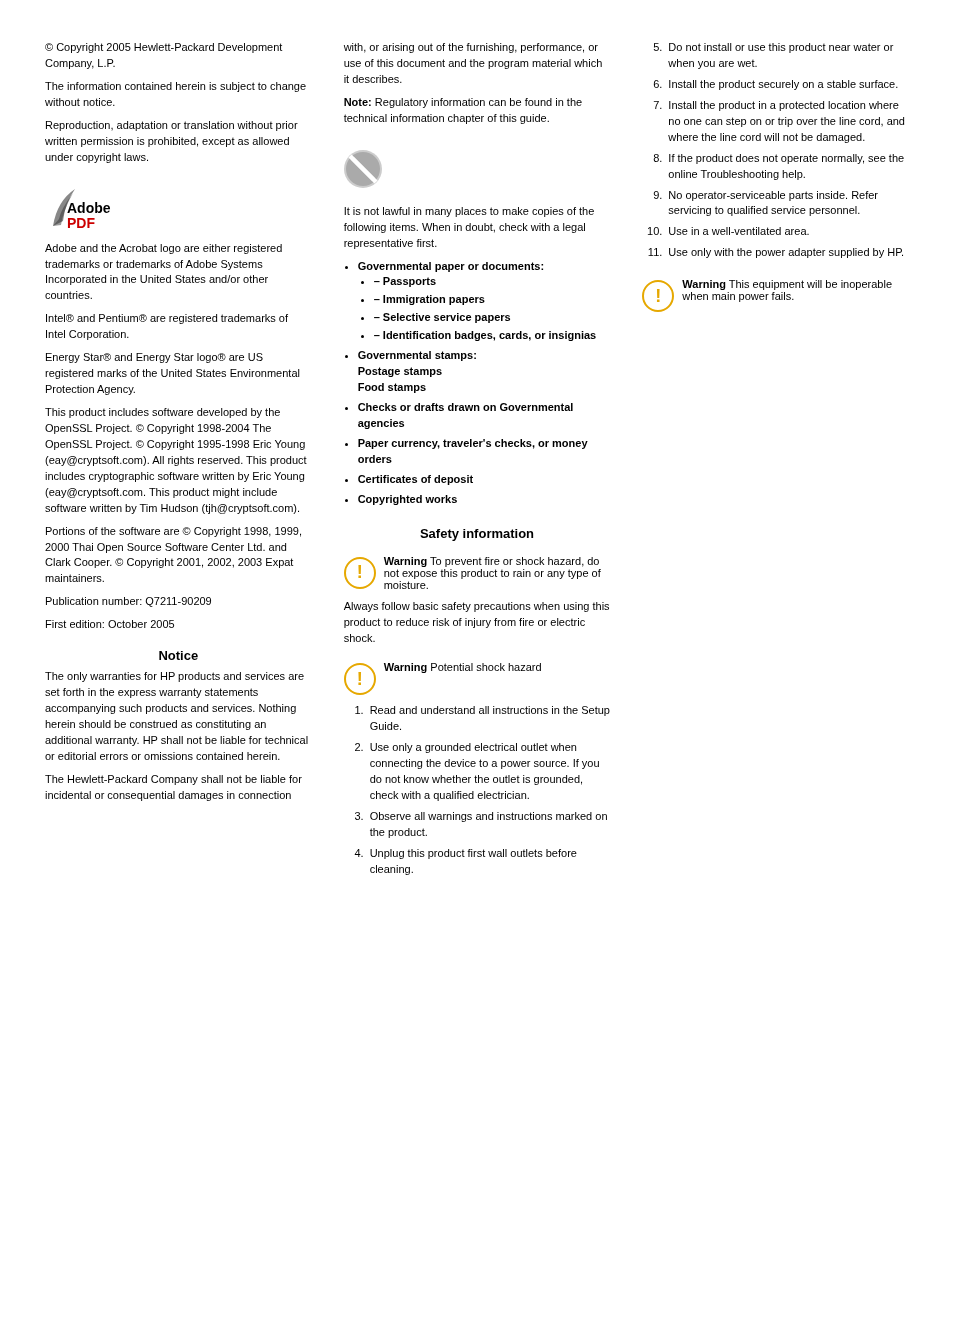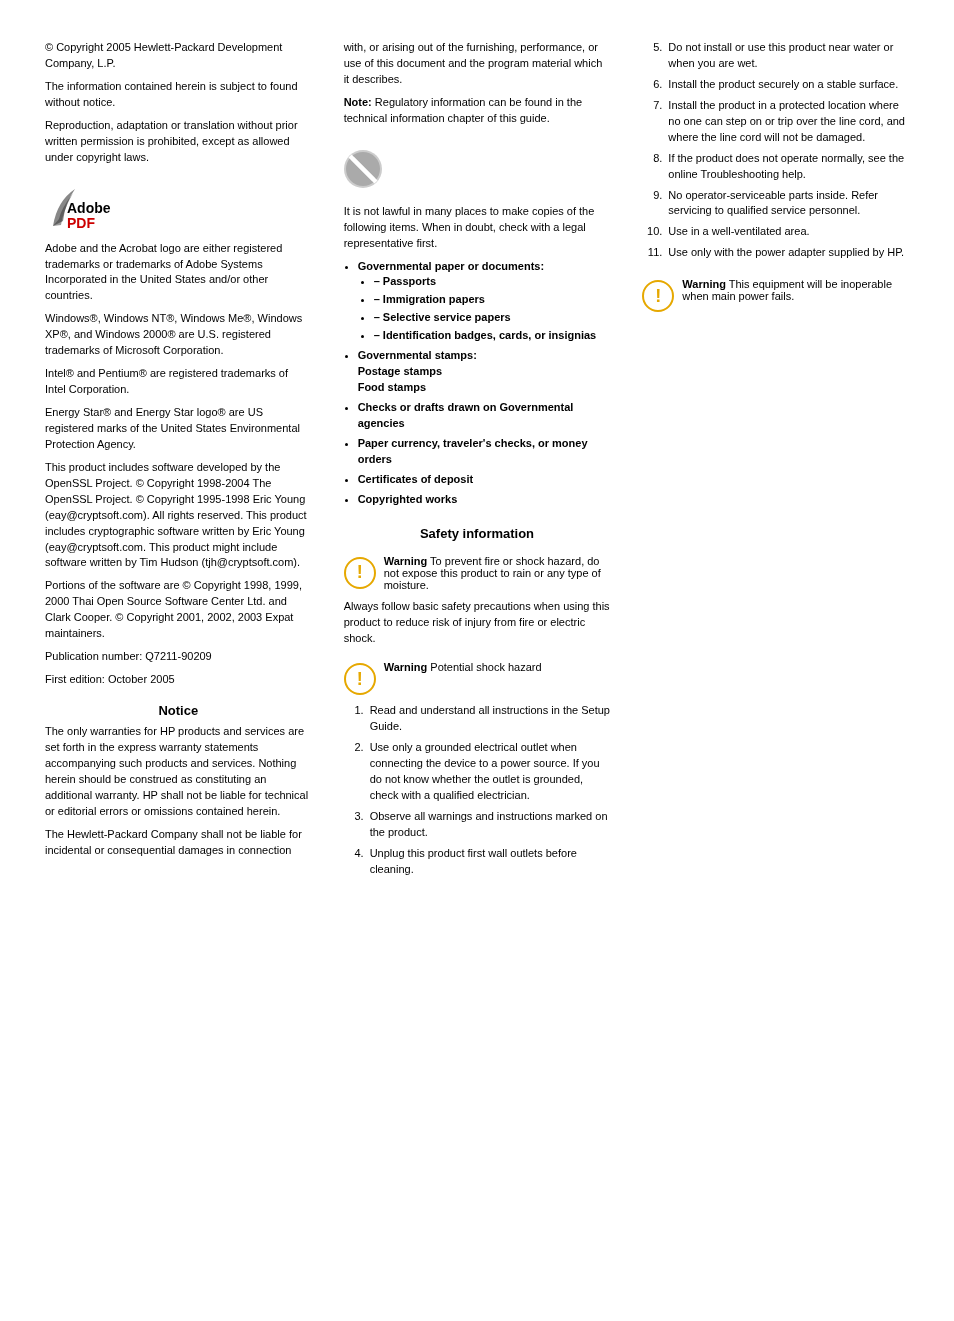--- a/index.html
+++ b/index.html
@@ -132,39 +132,38 @@
       font-weight: bold;
     }
   </style>
 </head>
 <body>
 
 <div class="page">
 
   <div class="col">
     <p>© Copyright 2005 Hewlett-Packard Development Company, L.P.</p>
-    <p>The information contained herein is subject to found without notice.</p>
+    <p>The information contained herein is subject to change without notice.</p>
     <p>Reproduction, adaptation or translation without prior written permission is prohibited, except as allowed under copyright laws.</p>
 
     <div class="adobe-logo-container">
       <div class="adobe-wordmark">
         <svg width="90" height="52" viewBox="0 0 90 52">
 
           <path d="M8 45 Q12 20 30 8 Q20 22 18 40 Z" fill="#555" opacity="0.7"></path>
           <path d="M8 45 L14 38 Q16 28 28 12 Q18 30 16 44 Z" fill="#333" opacity="0.5"></path>
 
           <text x="22" y="32" font-family="Arial" font-size="14" font-weight="bold" fill="#000">Adobe</text>
 
           <text x="22" y="47" font-family="Arial" font-size="14" font-weight="bold" fill="#cc0000">PDF</text>
         </svg>
       </div>
     </div>
 
     <p>Adobe and the Acrobat logo are either registered trademarks or trademarks of Adobe Systems Incorporated in the United States and/or other countries.</p>
-    <p>Windows®, Windows NT®, Windows Me®, Windows XP®, and Windows 2000® are U.S. registered trademarks of Microsoft Corporation.</p>
     <p>Intel® and Pentium® are registered trademarks of Intel Corporation.</p>
     <p>Energy Star® and Energy Star logo® are US registered marks of the United States Environmental Protection Agency.</p>
     <p>This product includes software developed by the OpenSSL Project. © Copyright 1998-2004 The OpenSSL Project. © Copyright 1995-1998 Eric Young (eay@cryptsoft.com). All rights reserved. This product includes cryptographic software written by Eric Young (eay@cryptsoft.com. This product might include software written by Tim Hudson (tjh@cryptsoft.com).</p>
     <p>Portions of the software are © Copyright 1998, 1999, 2000 Thai Open Source Software Center Ltd. and Clark Cooper. © Copyright 2001, 2002, 2003 Expat maintainers.</p>
     <p>Publication number: Q7211-90209</p>
     <p>First edition: October 2005</p>
 
     <div class="section-heading">Notice</div>
     <p>The only warranties for HP products and services are set forth in the express warranty statements accompanying such products and services. Nothing herein should be construed as constituting an additional warranty. HP shall not be liable for technical or editorial errors or omissions contained herein.</p>
     <p>The Hewlett-Packard Company shall not be liable for incidental or consequential damages in connection</p>

